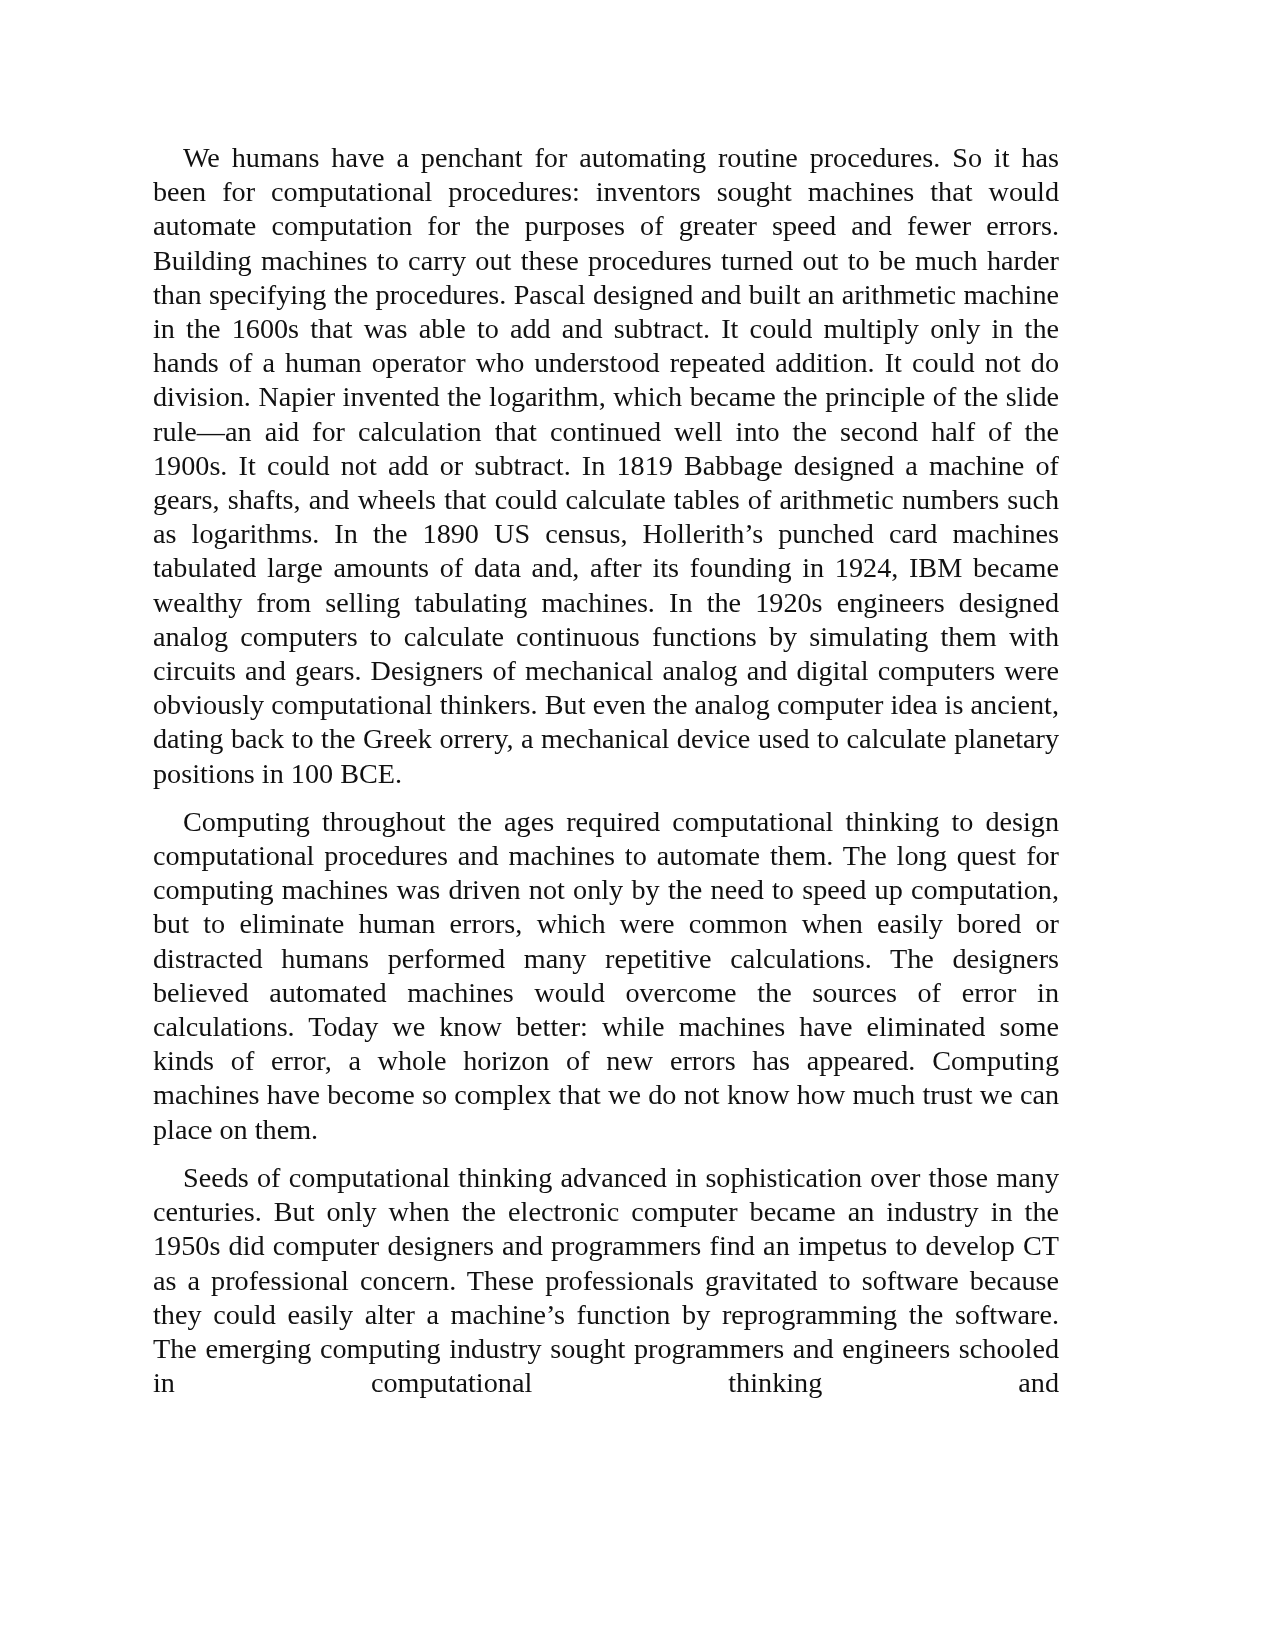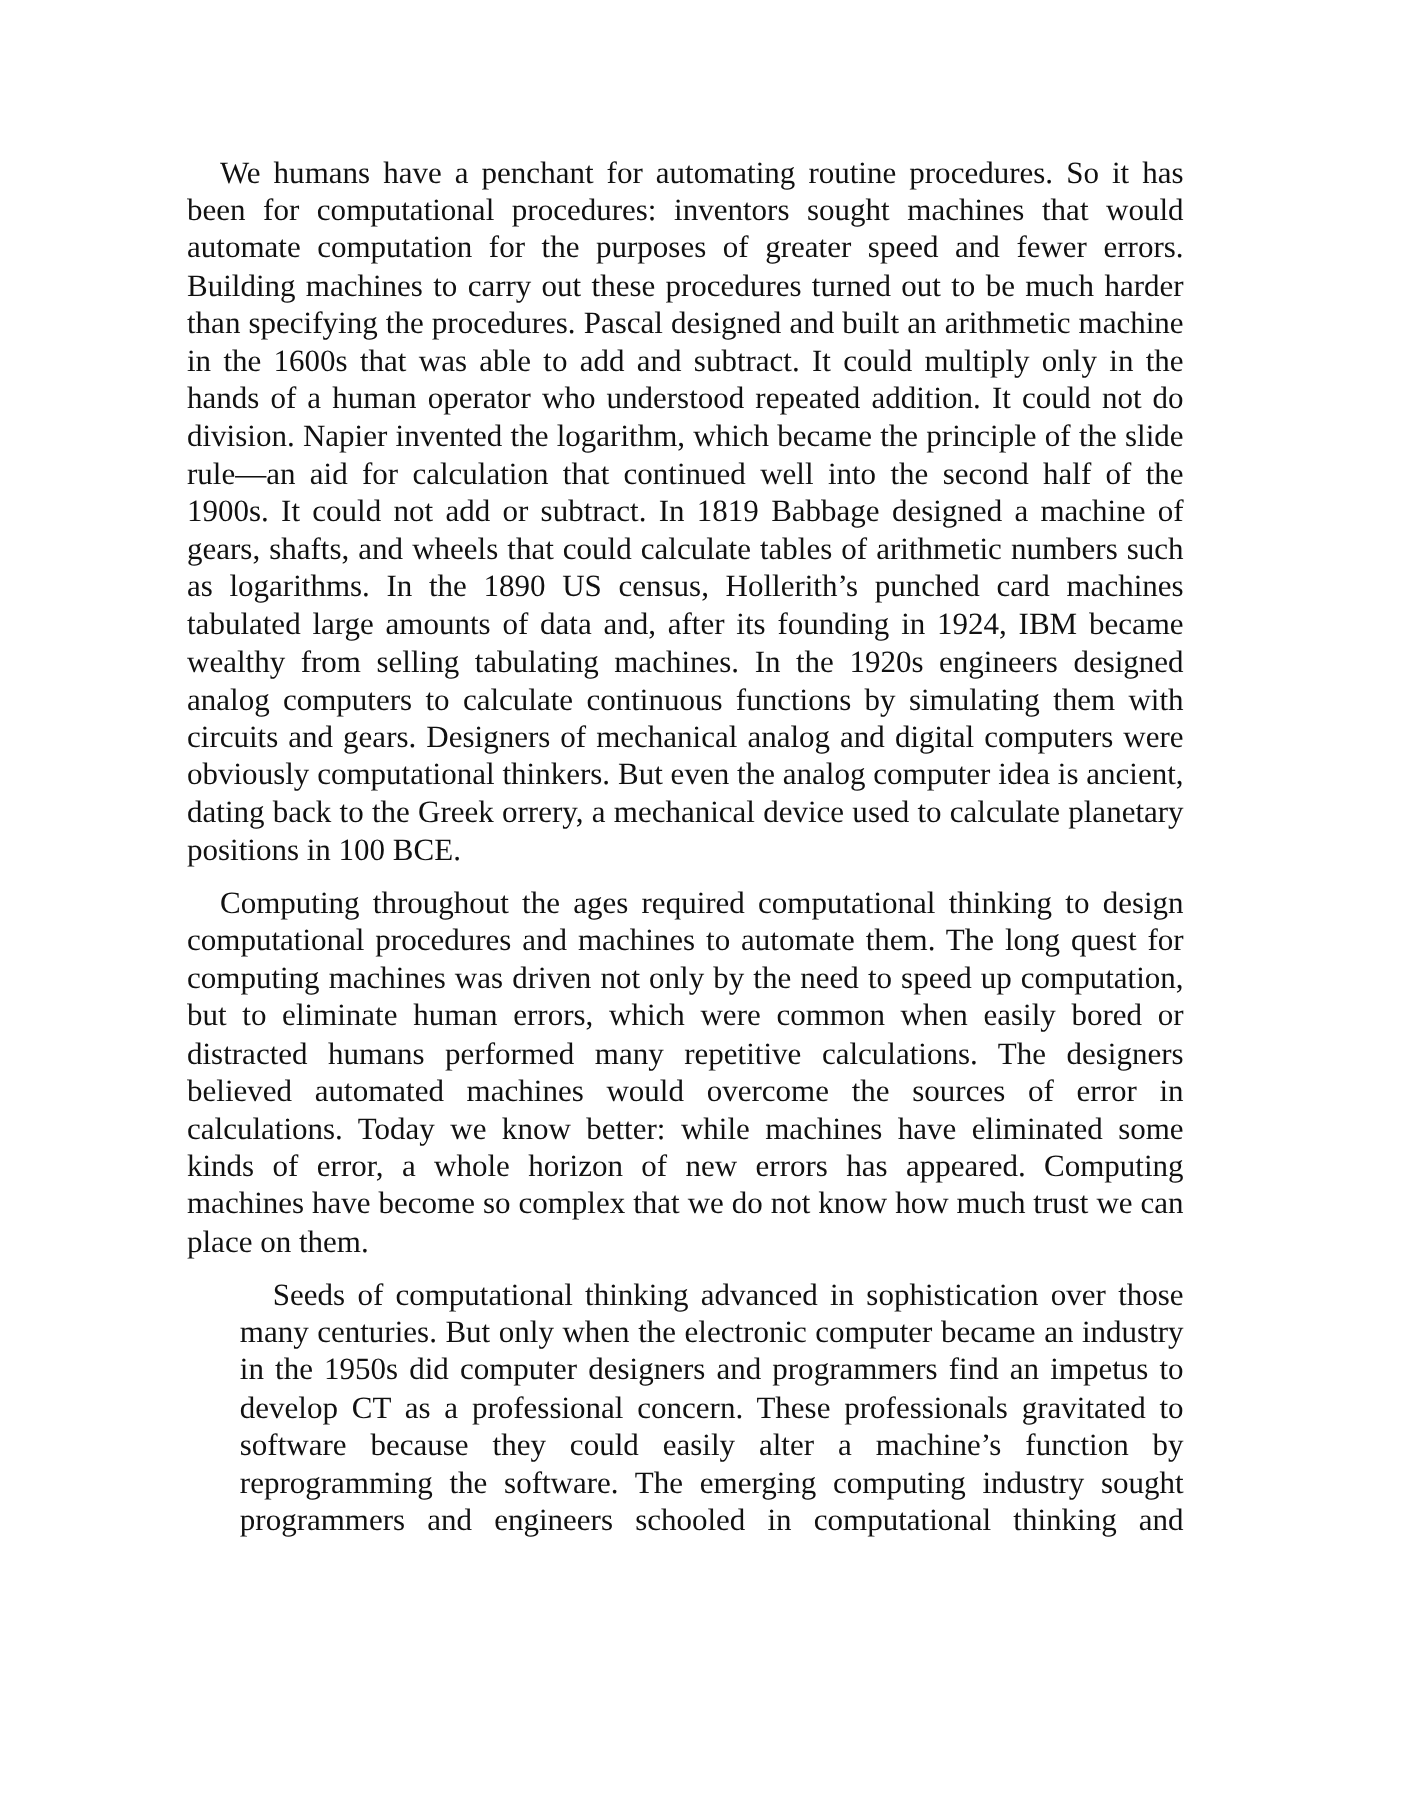--- a/index.html
+++ b/index.html
@@ -8,40 +8,39 @@
     background: #ffffff;
   }
   body {
     width: 1275px;
     height: 1650px;
     position: relative;
     overflow: hidden;
   }
   .page {
     position: absolute;
-    left: 170px;
+    left: 153px;
     top: 141px;
     width: 906px;
     font-family: "Liberation Serif", "DejaVu Serif", serif;
     font-size: 28.2px;
     line-height: 34.2px;
     color: #111111;
     text-align: justify;
     hyphens: none;
   }
   .para {
     margin: 0;
     text-indent: 30px;
   }
   .para + .para {
     margin-top: 14px;
   }
   .para.continues {
     text-align-last: justify;
-    margin-left: 48px;
   }
 </style>
 </head>
 <body>
 
 <div class="page">
   <p class="para">We humans have a penchant for automating routine procedures. So it has been for computational procedures: inventors sought machines that would automate computation for the purposes of greater speed and fewer errors. Building machines to carry out these procedures turned out to be much harder than specifying the procedures. Pascal designed and built an arithmetic machine in the 1600s that was able to add and subtract. It could multiply only in the hands of a human operator who understood repeated addition. It could not do division. Napier invented the logarithm, which became the principle of the slide rule—an aid for calculation that continued well into the second half of the 1900s. It could not add or subtract. In 1819 Babbage designed a machine of gears, shafts, and wheels that could calculate tables of arithmetic numbers such as logarithms. In the 1890 US census, Hollerith’s punched card machines tabulated large amounts of data and, after its founding in 1924, IBM became wealthy from selling tabulating machines. In the 1920s engineers designed analog computers to calculate continuous functions by simulating them with circuits and gears. Designers of mechanical analog and digital computers were obviously computational thinkers. But even the analog computer idea is ancient, dating back to the Greek orrery, a mechanical device used to calculate planetary positions in 100 BCE.</p>
   <p class="para">Computing throughout the ages required computational thinking to design computational procedures and machines to automate them. The long quest for computing machines was driven not only by the need to speed up computation, but to eliminate human errors, which were common when easily bored or distracted humans performed many repetitive calculations. The designers believed automated machines would overcome the sources of error in calculations. Today we know better: while machines have eliminated some kinds of error, a whole horizon of new errors has appeared. Computing machines have become so complex that we do not know how much trust we can place on them.</p>
   <p class="para continues">Seeds of computational thinking advanced in sophistication over those many centuries. But only when the electronic computer became an industry in the 1950s did computer designers and programmers find an impetus to develop CT as a professional concern. These professionals gravitated to software because they could easily alter a machine’s function by reprogramming the software. The emerging computing industry sought programmers and engineers schooled in computational thinking and</p>
 </div>

